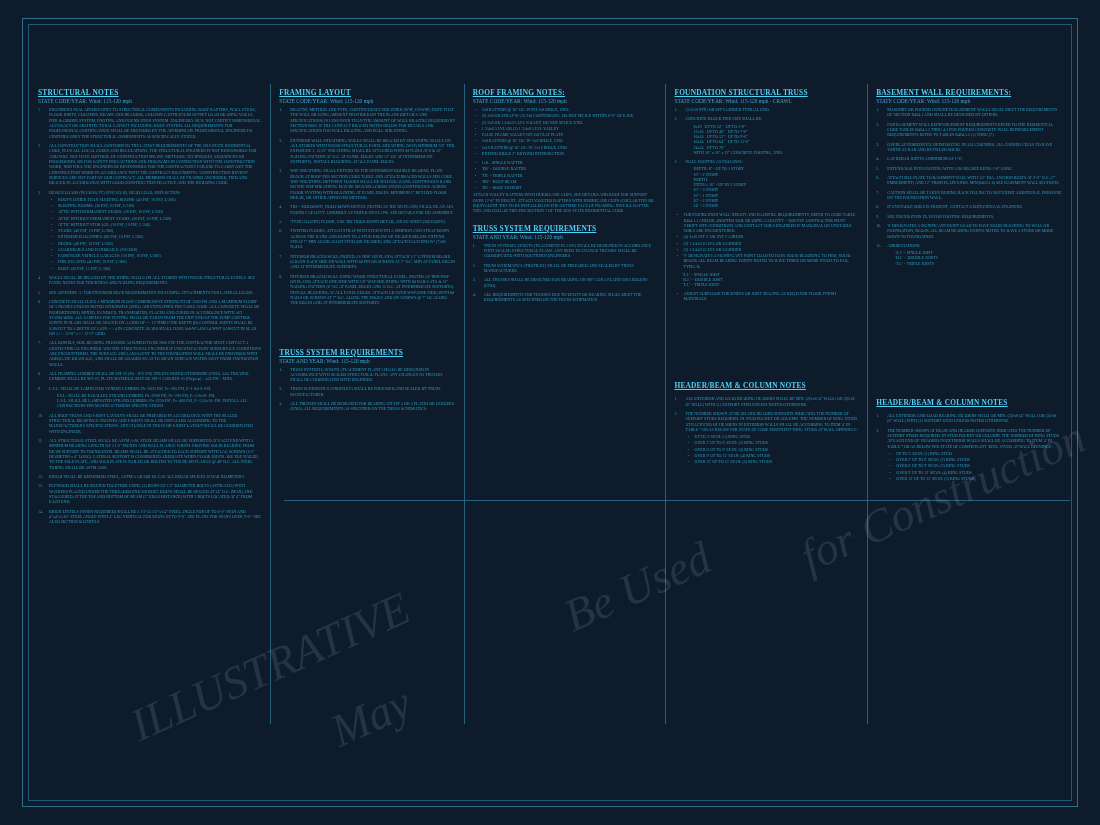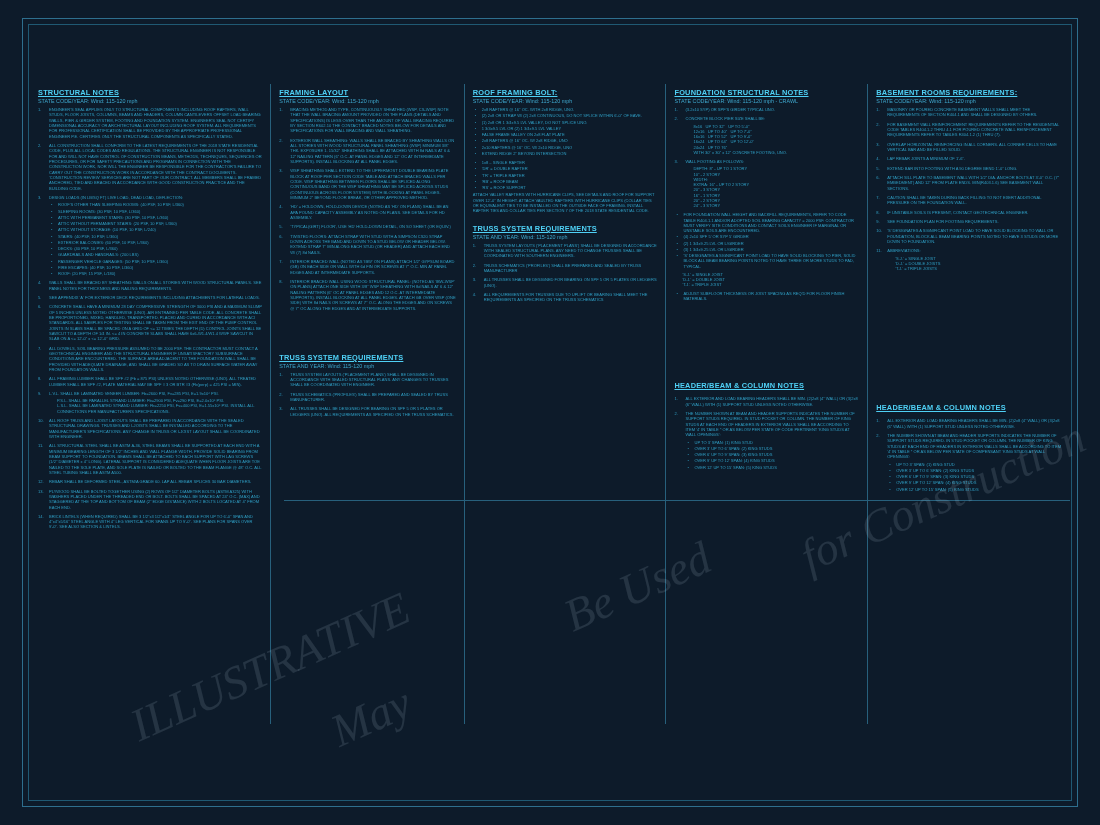--- a/index.html
+++ b/index.html
@@ -3,21 +3,21 @@
 <meta charset="utf-8">
 <style>
   html,body{margin:0;padding:0;background:#0d1b2a;}
   body{width:1100px;height:825px;overflow:hidden;font-family:"Liberation Sans",sans-serif;}
   #sheet{position:relative;width:1100px;height:825px;background:#0d1b2a;}
   
   .border-outer{position:absolute;left:22px;top:18px;right:22px;bottom:18px;border:1px solid #2e6f8e;}
   .border-inner{position:absolute;left:28px;top:24px;right:28px;bottom:24px;border:1px solid #1f5973;}
 
   .cols{position:absolute;left:30px;top:84px;width:1040px;height:640px;display:flex;}
-  .col{position:relative;border-right:1px solid #27607c;padding:4px 8px 0 8px;box-sizing:border-box;}
+  .col{position:relative;border-right:1px solid #27607c;padding:4px 8px 0 8px;box-sizing:border-box;font-family:Liberation Serif, serif;}
   .col:last-child{border-right:none;}
   .c1{width:23.2%;}
   .c2{width:18.6%;}
   .c3{width:19.4%;}
   .c4{width:19.4%;}
   .c5{width:19.4%;}
 
   .hdiv{position:absolute;background:#27607c;height:1px;}
 
   h2.sec{color:#4fd0f5;font-size:7.4px;font-weight:bold;letter-spacing:.2px;text-decoration:underline;margin:0 0 1px 0;}
@@ -112,21 +112,21 @@
         <p class="subhdr">STATE AND YEAR: Wind: 115-120 mph</p>
         <ol class="items">
           <li>TRUSS SYSTEM LAYOUTS ('PLACEMENT PLANS') SHALL BE DESIGNED IN ACCORDANCE WITH SEALED STRUCTURAL PLANS. ANY CHANGES TO TRUSSES SHALL BE COORDINATED WITH ENGINEER.</li>
           <li>TRUSS SCHEMATICS ('PROFILES') SHALL BE PREPARED AND SEALED BY TRUSS MANUFACTURER.</li>
           <li>ALL TRUSSES SHALL BE DESIGNED FOR BEARING ON SPF 5 OR 5 PLATES OR LEDGERS (UNO). ALL REQUIREMENTS AS SPECIFIED ON THE TRUSS SCHEMATICS.</li>
         </ol>
       </div>
     </div>
 
     <div class="col c3">
-      <h2 class="sec">ROOF FRAMING BOLT:</h2>
+      <h2 class="sec">ROOF FRAMING NOTES:</h2>
       <p class="subhdr">STATE CODE/YEAR: Wind: 115-120 mph</p>
       <ul class="dash">
         <li>2x8 RAFTERS @ 16" OC. WITH 2x8 RIDGE, UNO.</li>
         <li>(2) 2x8 OR STRAP W/ (2) 2x8 CONTINUOUS, DO NOT SPLICE WITHIN 6'-0" OF EAVE.</li>
         <li>(1) 2x8 OR 1 3/4x9.5 LVL VALLEY, DO NOT SPLICE UNO.</li>
         <li>1 3/4x9.5 LVL OR (2) 1 3/4x9.5 LVL VALLEY</li>
         <li>FALSE FRAME VALLEY ON 2x8 FLAT PLATE</li>
         <li>2x8 RAFTERS @ 16" OC. W/ 2x8 RIDGE, UNO</li>
         <li>2x10 RAFTERS @ 16" OC. W/ 2x10 RIDGE, UNO</li>
         <li>EXTEND RIDGE 2" BEYOND INTERSECTION</li>
@@ -146,21 +146,21 @@
         <ol class="items">
           <li>TRUSS SYSTEM LAYOUTS ('PLACEMENT PLANS') SHALL BE DESIGNED IN ACCORDANCE WITH SEALED STRUCTURAL PLANS. ANY NEED TO CHANGE TRUSSES SHALL BE COORDINATED WITH SOUTHERN ENGINEERS.</li>
           <li>TRUSS SCHEMATICS ('PROFILES') SHALL BE PREPARED AND SEALED BY TRUSS MANUFACTURER</li>
           <li>ALL TRUSSES SHALL BE DESIGNED FOR BEARING ON SPF 5 OR 5 PLATES OR LEDGERS (UNO).</li>
           <li>ALL REQUIREMENTS FOR TRUSSES DUE TO UPLIFT OR BEARING SHALL MEET THE REQUIREMENTS AS SPECIFIED ON THE TRUSS SCHEMATICS</li>
         </ol>
       </div>
     </div>
 
     <div class="col c4">
-      <h2 class="sec">FOUNDATION STRUCTURAL NOTES</h2>
+      <h2 class="sec">FOUNDATION STRUCTURAL TRUSS</h2>
       <p class="subhdr">STATE CODE/YEAR: Wind: 115-120 mph - CRAWL</p>
       <ol class="items">
         <li>(3.2x10 SYP) OR SPF'S GIRDER TYPICAL UNO.</li>
         <li>
           <span>CONCRETE BLOCK PIER SIZE SHALL BE:</span>
           <ul class="plain">
             <li>
               <span>8x16</span>&nbsp;&nbsp;
               <span>UP TO 32"</span>&nbsp;&nbsp;
               <span>UP TO 5'-0"</span>
@@ -229,21 +229,21 @@
               <li>OVER 6' UP TO 9' SPAN: (3) KING STUDS</li>
               <li>OVER 9' UP TO 12' SPAN: (4) KING STUDS</li>
               <li>OVER 12' UP TO 15' SPAN: (5) KING STUDS</li>
             </ul>
           </li>
         </ol>
       </div>
     </div>
 
     <div class="col c5">
-      <h2 class="sec">BASEMENT ROOMS REQUIREMENTS:</h2>
+      <h2 class="sec">BASEMENT WALL REQUIREMENTS:</h2>
       <p class="subhdr">STATE CODE/YEAR: Wind: 115-120 mph</p>
       <ol class="items">
         <li>MASONRY OR POURED CONCRETE BASEMENT WALLS SHALL MEET THE REQUIREMENTS OF SECTION R404.1 AND SHALL BE DESIGNED BY OTHERS.</li>
         <li>FOR BASEMENT WALL REINFORCEMENT REQUIREMENTS REFER TO THE RESIDENTIAL CODE TABLES R404.1.2 THRU 4.1 FOR POURED CONCRETE WALL REINFORCEMENT REQUIREMENTS REFER TO TABLES R404.1.2 (1) THRU (7).</li>
         <li>OVERLAP HORIZONTAL REINFORCING IN ALL CORNERS. ALL CORNER CELLS TO HAVE VERTICAL BAR AND BE FILLED SOLID.</li>
         <li>LAP REBAR JOINTS A MINIMUM OF 1'-6".</li>
         <li>EXTEND BAR INTO FOOTING WITH A 90 DEGREE BEND 1'-0" LONG.</li>
         <li>ATTACH SILL PLATE TO BASEMENT WALL WITH 1/2" DIA. ANCHOR BOLTS AT 3'-0" O.C. (7" EMBEDMENT) AND 12" FROM PLATE ENDS. MIN(R403.1.6) SEE BASEMENT WALL SECTIONS.</li>
         <li>CAUTION SHALL BE TAKEN DURING BACK FILLING TO NOT EXERT ADDITIONAL PRESSURE ON THE FOUNDATION WALL.</li>
         <li>IF UNSTABLE SOILS IS PRESENT, CONTACT GEOTECHNICAL ENGINEER.</li>

